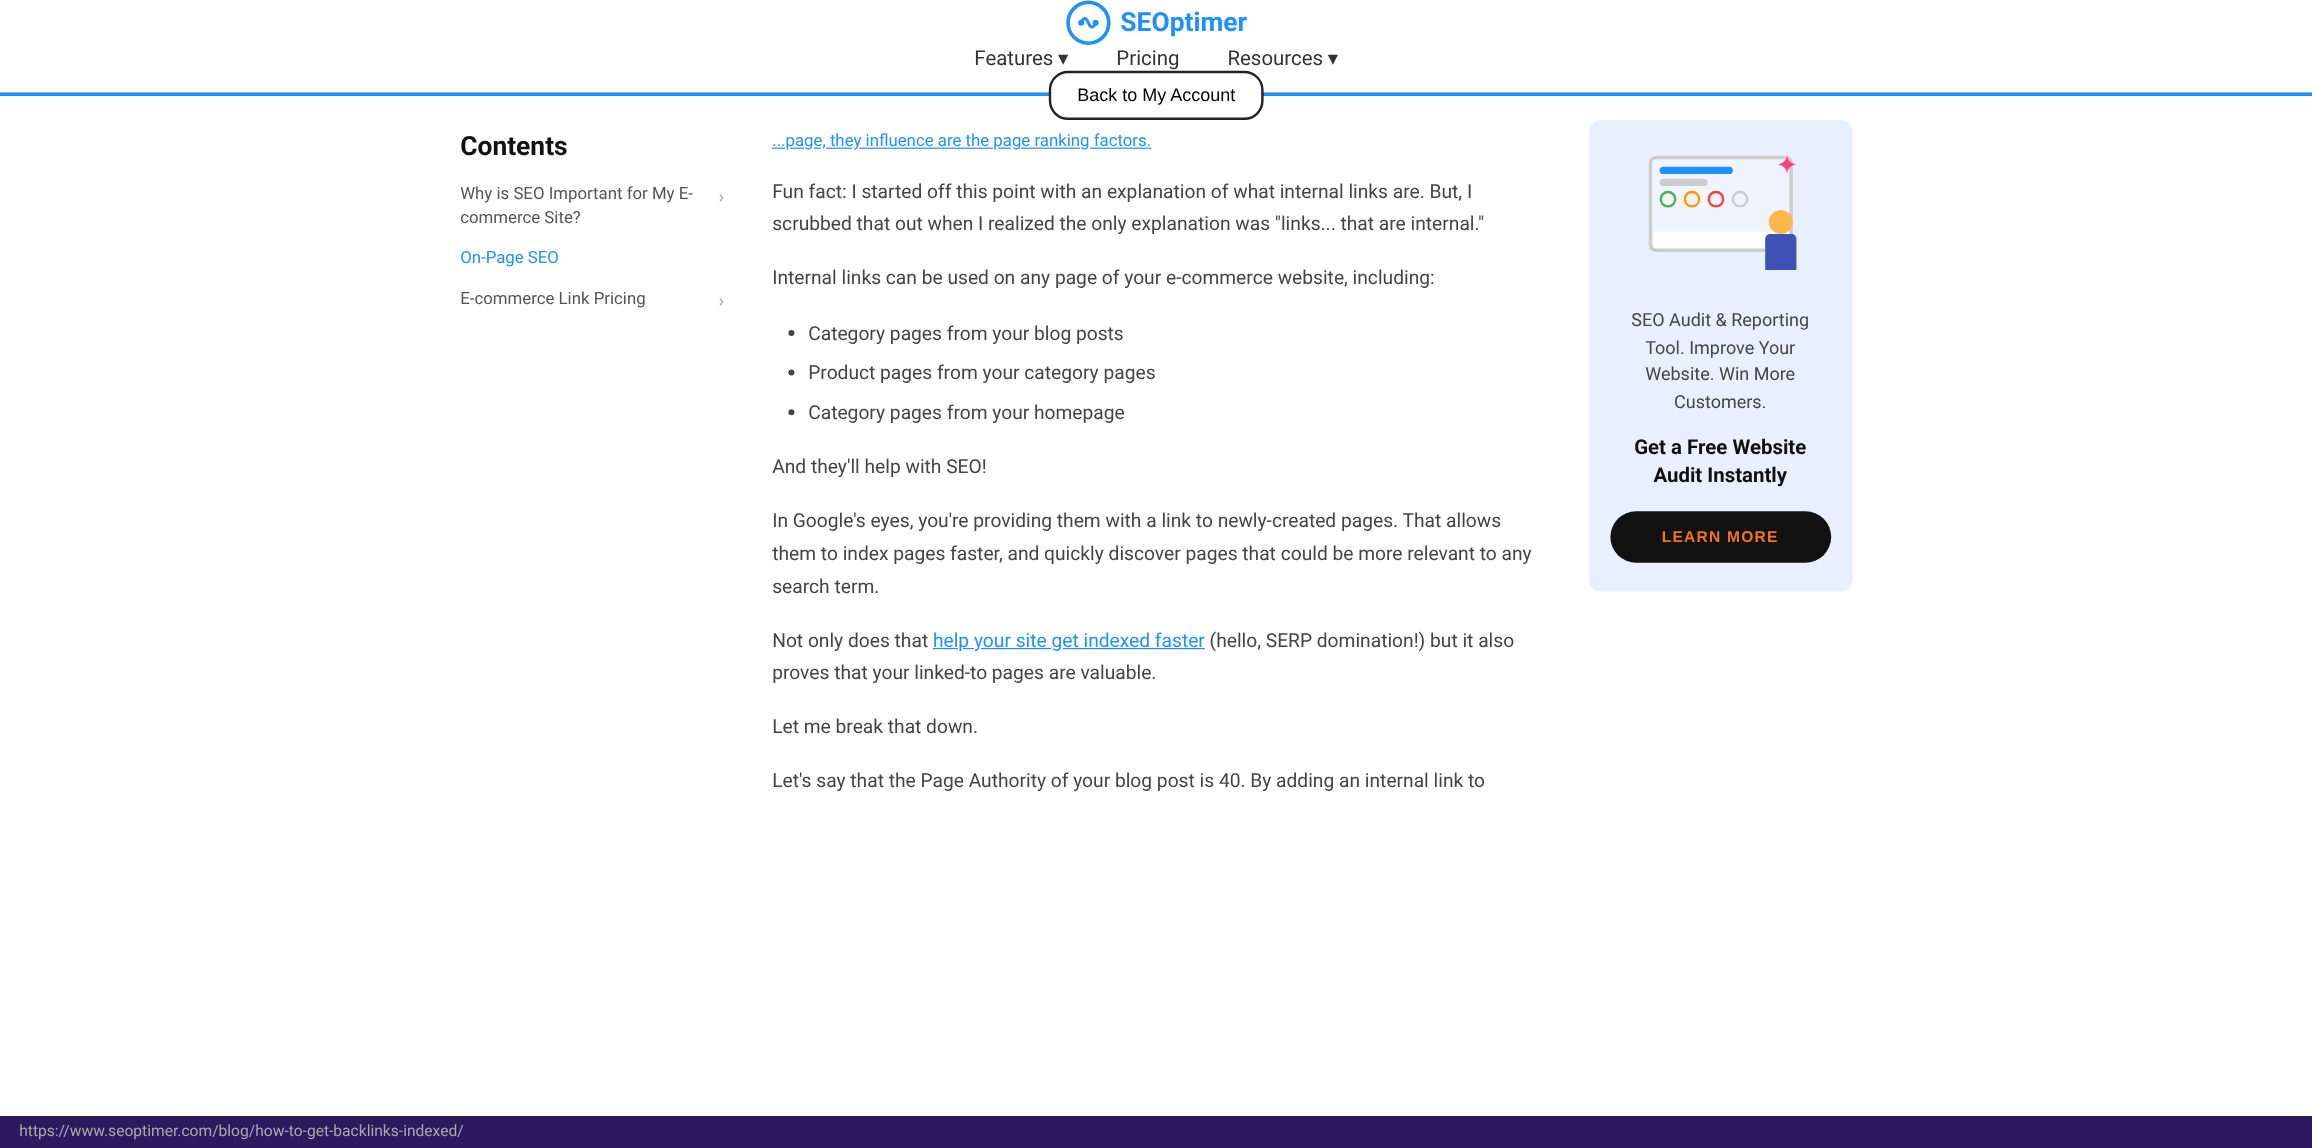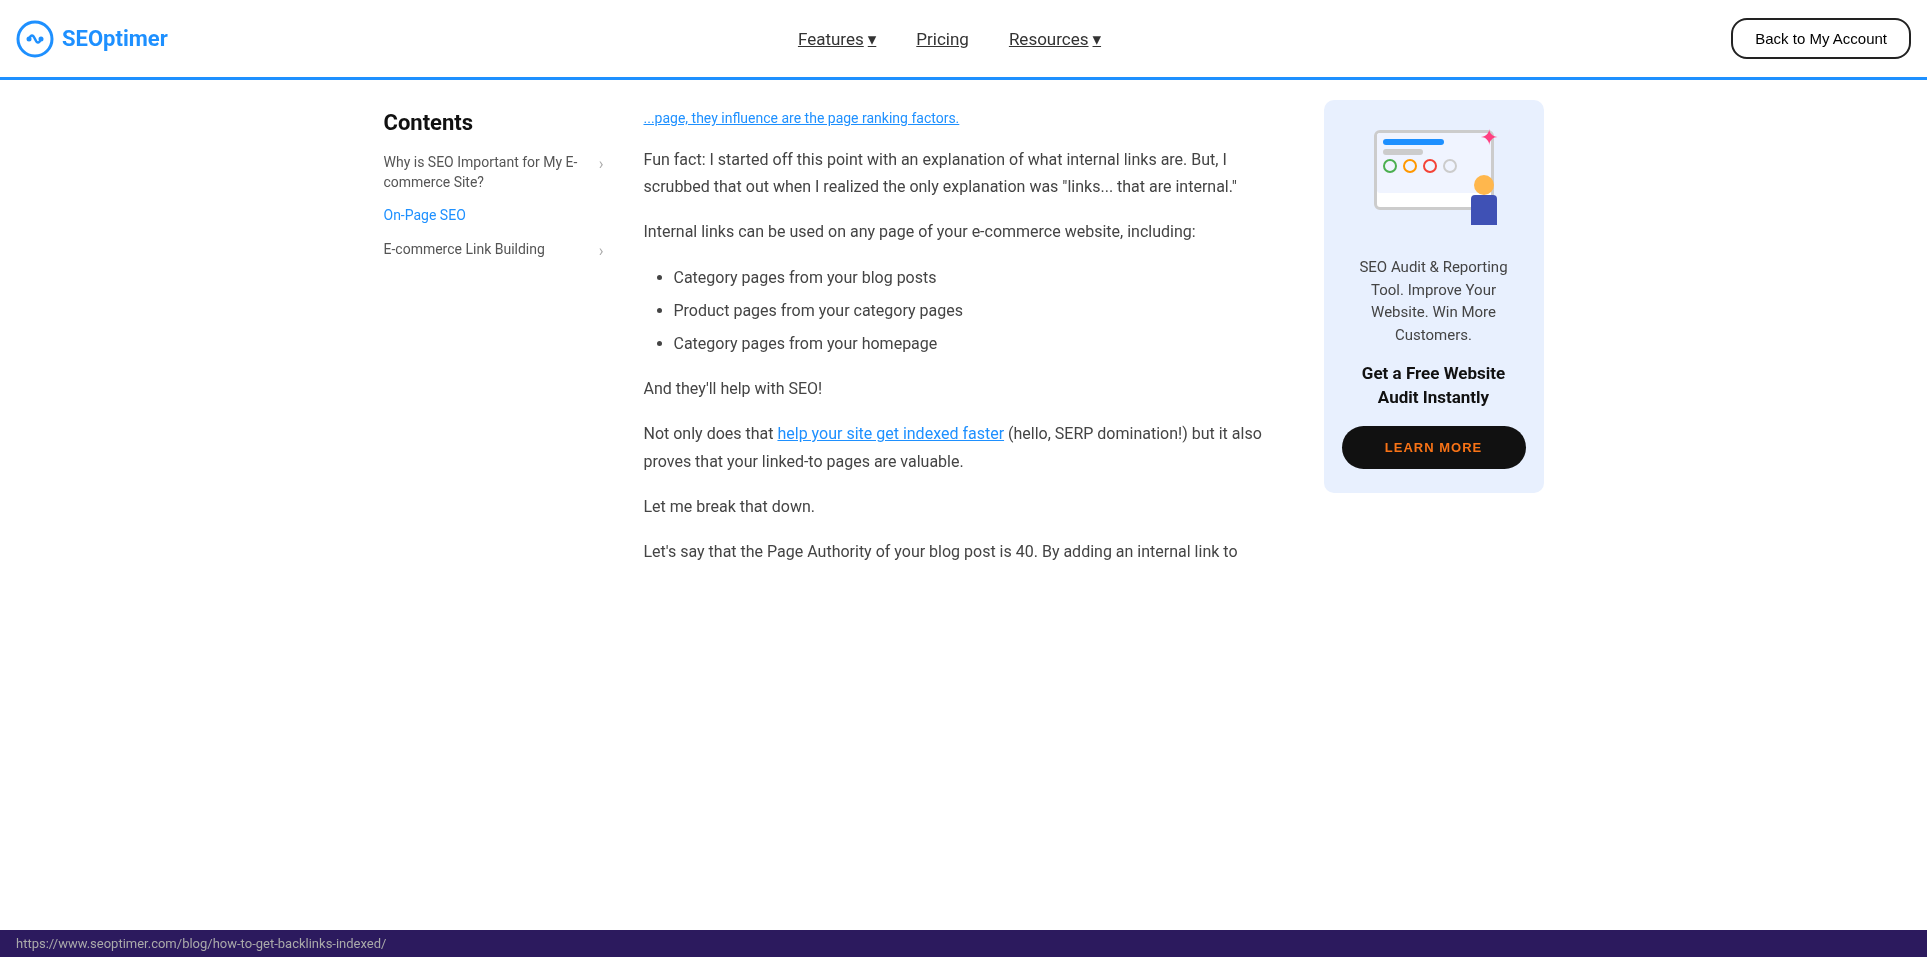--- a/index.html
+++ b/index.html
@@ -3,27 +3,28 @@
   <meta charset="utf-8">
   <style>
     * { margin: 0; padding: 0; box-sizing: border-box; }
     body { font-family: -apple-system, BlinkMacSystemFont, 'Segoe UI', Roboto, sans-serif; background: #fff; color: #333; font-size: 16px; }
 
     
     .header {
       display: flex;
       align-items: center;
       justify-content: space-between;
-      padding: 0 16px;
+      padding: 0 38px;
       height: 80px;
       border-bottom: 3px solid #1e90ff;
       background: #fff;
       position: sticky;
       top: 0;
       z-index: 100;
+      flex-direction: column;
     }
     .logo-area {
       display: flex;
       align-items: center;
       gap: 8px;
     }
     .logo-icon {
       width: 38px;
       height: 38px;
     }
@@ -32,21 +33,20 @@
       font-weight: 700;
       color: #1a1a1a;
     }
     .logo-text span {
       color: #1e90ff;
     }
     .nav {
       display: flex;
       align-items: center;
       gap: 40px;
-      text-decoration: underline;
     }
     .nav-item {
       font-size: 17px;
       color: #333;
       cursor: pointer;
       display: flex;
       align-items: center;
       gap: 4px;
     }
     .back-btn {
@@ -313,41 +313,42 @@
 
   <aside class="sidebar">
     <div class="contents-title">Contents</div>
     <div class="toc-item has-arrow">
       <span>Why is SEO Important for My E-commerce Site?</span>
     </div>
     <div class="toc-item active">
       <span>On-Page SEO</span>
     </div>
     <div class="toc-item has-arrow">
-      <span>E-commerce Link Building</span>
+      <span>E-commerce Link Pricing</span>
     </div>
   </aside>
 
   <main class="article-content">
     <p class="partial-top">...page, they influence are the page ranking factors.</p>
 
 
     <p class="paragraph">Fun fact: I started off this point with an explanation of what internal links are. But, I scrubbed that out when I realized the only explanation was "links... that are internal."</p>
 
     <p class="paragraph">Internal links can be used on any page of your e-commerce website, including:</p>
 
     <ul class="bullet-list">
       <li>Category pages from your blog posts</li>
       <li>Product pages from your category pages</li>
       <li>Category pages from your homepage</li>
     </ul>
 
     <p class="paragraph">And they'll help with SEO!</p>
 
 
+    <p class="paragraph">In Google's eyes, you're providing them with a link to newly-created pages. That allows them to index pages faster, and quickly discover pages that could be more relevant to any search term.</p>
 
     <p class="paragraph">
       Not only does that <a class="link-text" href="#">help your site get indexed faster</a> (hello, SERP domination!) but it also proves that your linked-to pages are valuable.
     </p>
 
     <p class="paragraph">Let me break that down.</p>
 
     <p class="paragraph">Let's say that the Page Authority of your blog post is 40. By adding an internal link to</p>
   </main>
 

